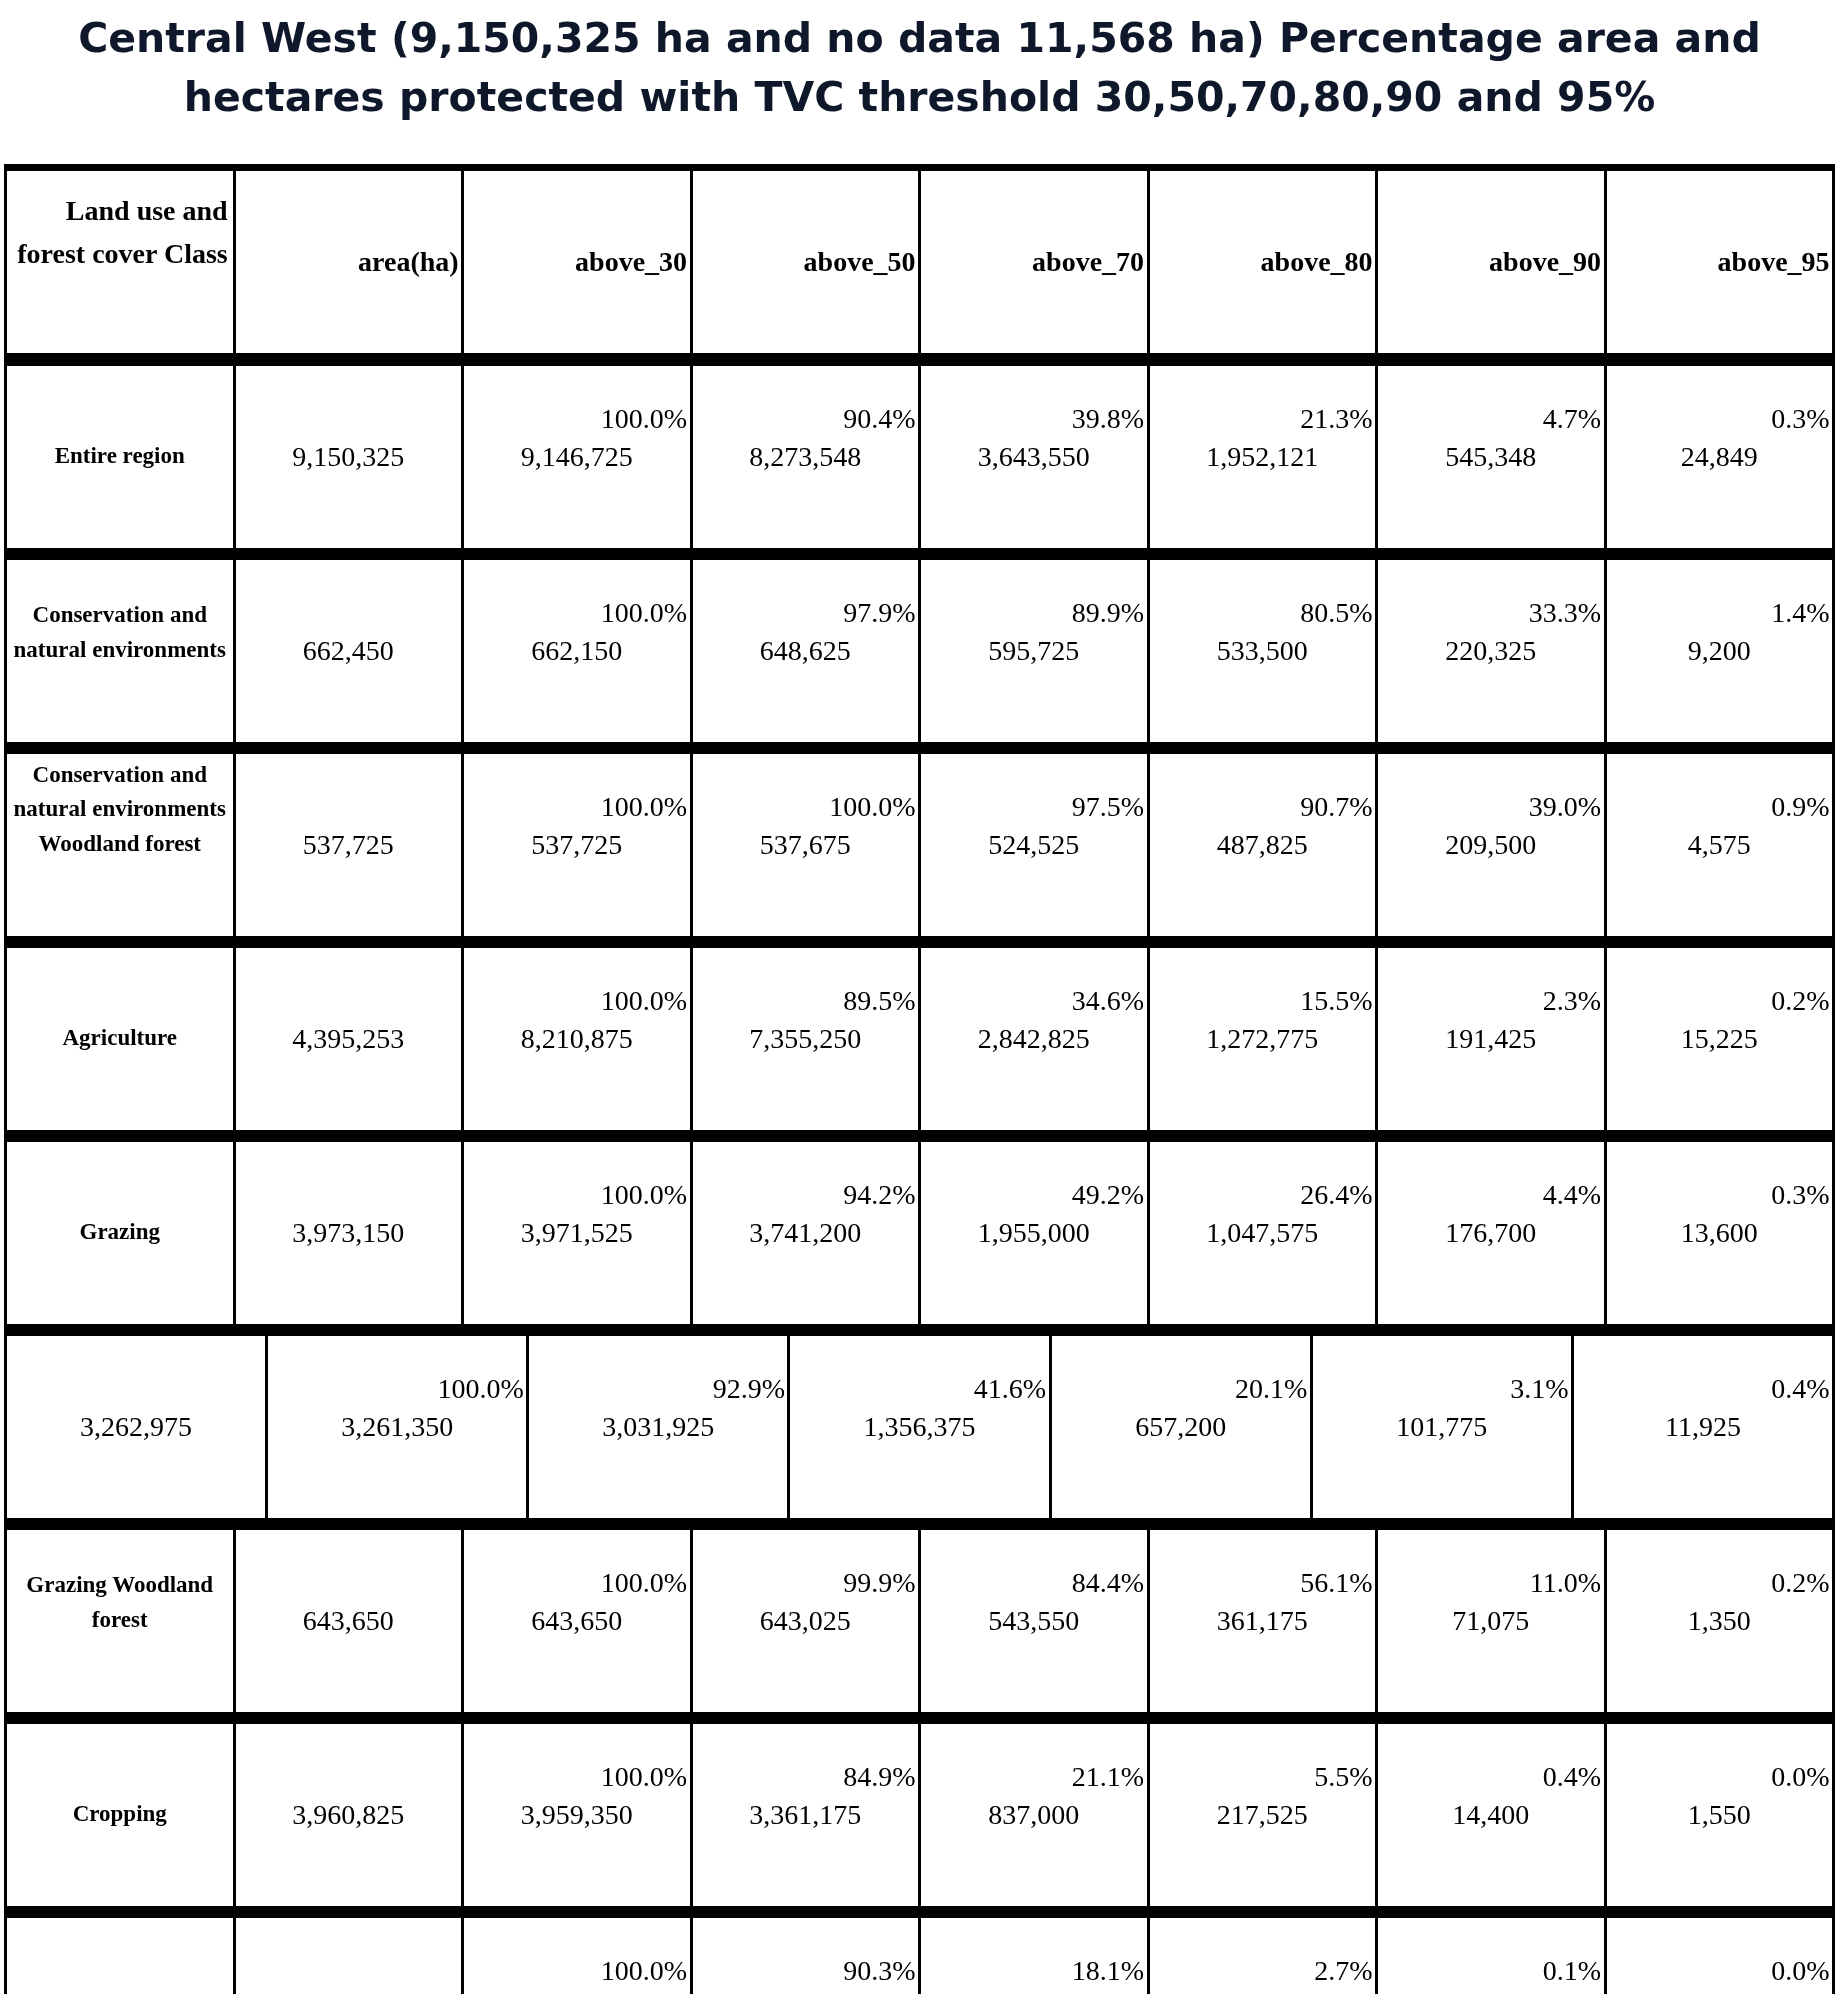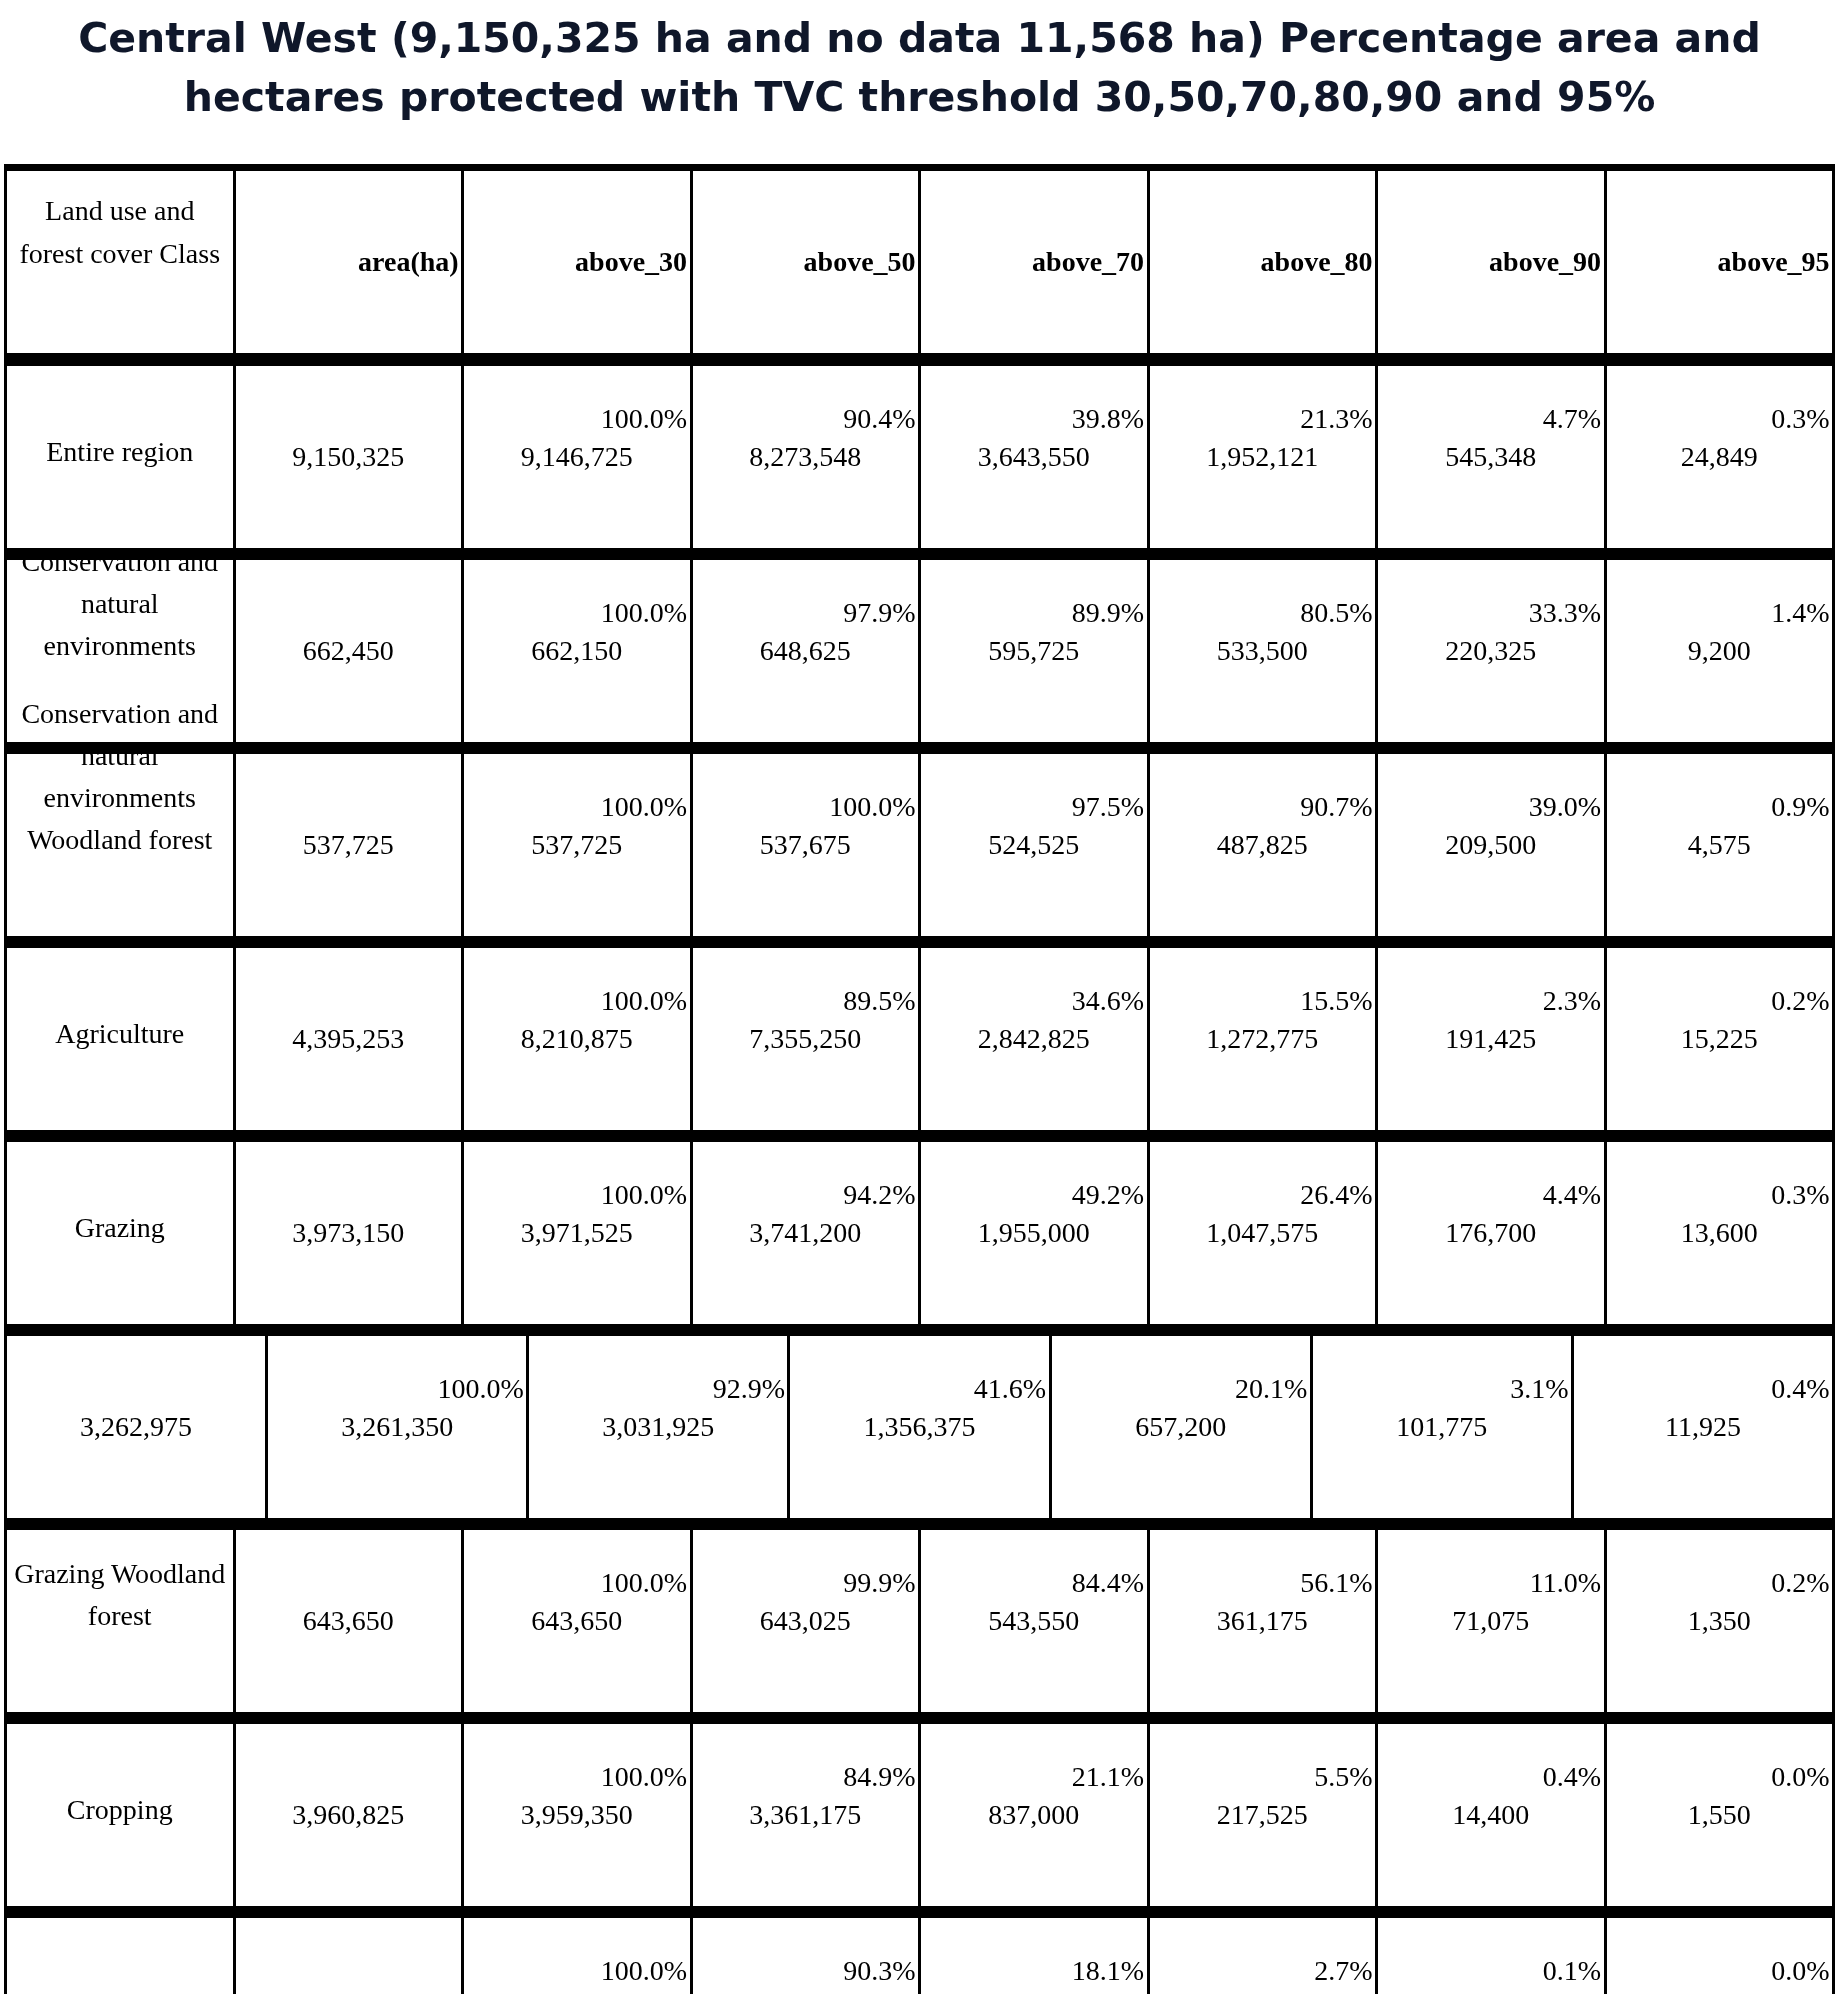--- a/index.html
+++ b/index.html
@@ -12,26 +12,26 @@
          font-weight:bold;font-size:41px;line-height:1.45;color:#0f172a;}
 
   
   .tbl{position:absolute;left:4px;top:164px;width:1831px;
        border-top:7.2px solid #000;border-left:3.2px solid #000;border-right:3.2px solid #000;
        box-sizing:border-box;}
   .trow{display:flex;height:182px;border-bottom:12px solid #000;}
   .trow.header{border-bottom:13.6px solid #000;}
   .cell{flex:1 1 0;position:relative;border-right:3.2px solid #000;box-sizing:border-box;}
   .cell:last-child{border-right:none;}
-  .hdr-label{position:absolute;top:17.6px;left:4.8px;right:4.8px;text-align:center;
-             font-weight:normal;font-size:28px;line-height:1.55;}
+  .hdr-label{position:absolute;top:17.6px;left:4.8px;right:4.8px;text-align:right;
+             font-weight:bold;font-size:28px;line-height:1.55;}
   .hdr-val{position:absolute;left:2.4px;right:2.4px;top:50%;transform:translateY(-50%);
            text-align:right;font-weight:bold;font-size:28px;}
   .label-wrap{position:absolute;left:5.6px;right:5.6px;bottom:calc(50% - 16px);
-              text-align:center;font-weight:normal;font-size:28px;line-height:1.5;}
+              text-align:center;font-weight:bold;font-size:23px;line-height:1.5;}
   .val{position:absolute;left:2.4px;right:2.4px;top:50%;transform:translateY(-50%);
        text-align:center;font-size:28px;}
   .pct{position:absolute;left:2.4px;right:2.4px;top:50%;transform:translateY(-170%);
        text-align:right;font-size:28px;}
 </style>
 </head>
 <body>
 
 <div class="title">
   <div>Central West (9,150,325 ha and no data 11,568 ha) Percentage area and</div>

